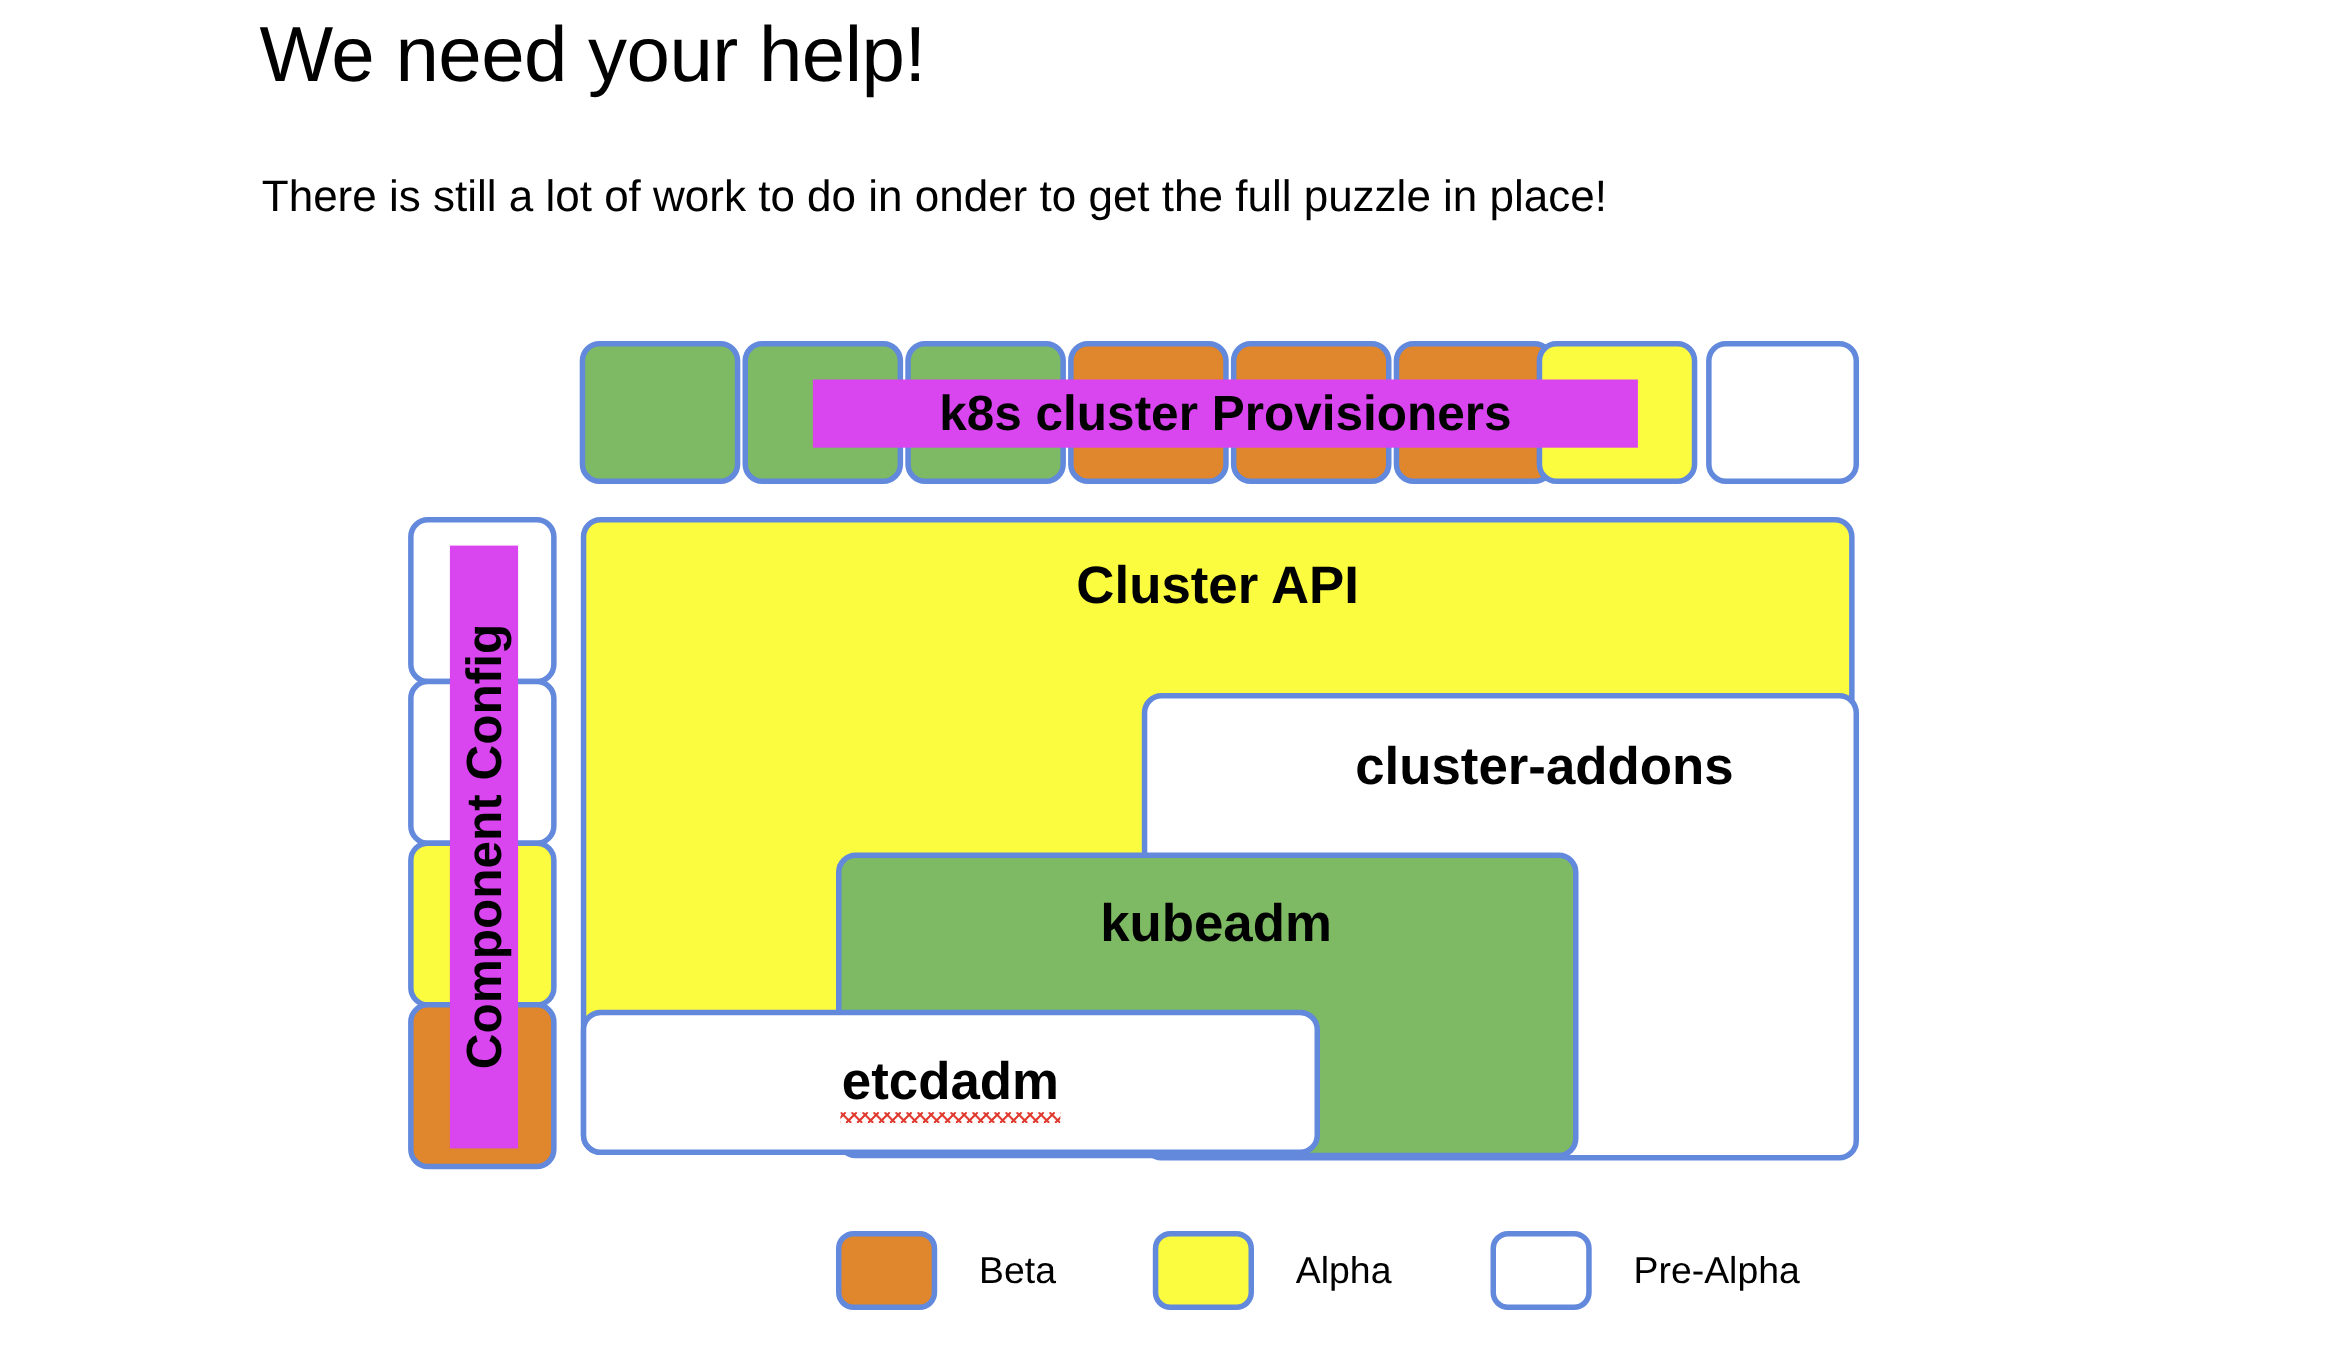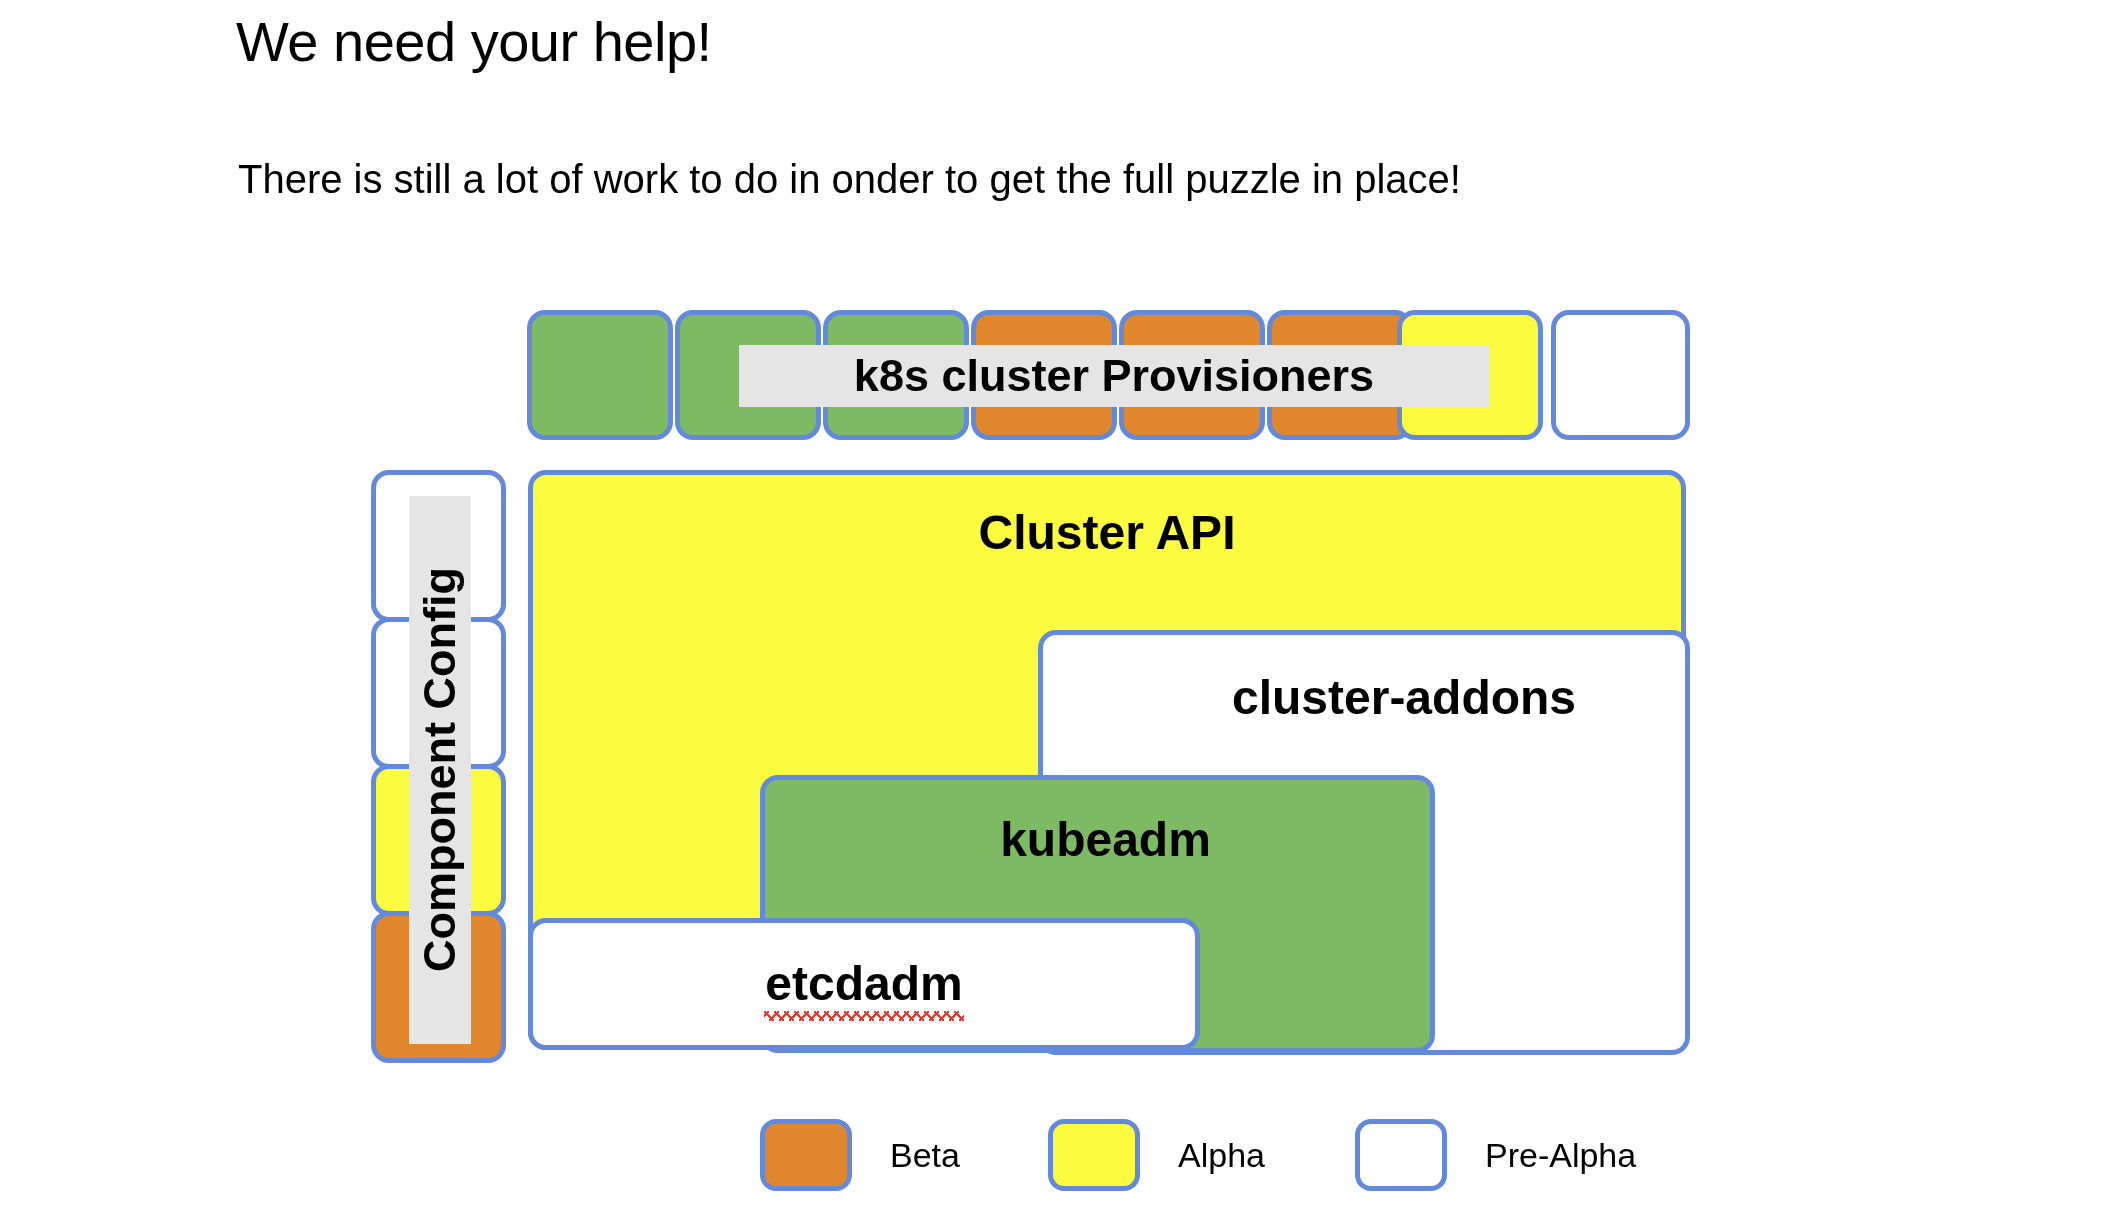--- a/index.html
+++ b/index.html
@@ -14,21 +14,21 @@
     overflow: hidden;
     font-family: "Liberation Sans", sans-serif;
     color: #000000;
   }
 
   
   #page-title {
     position: absolute;
     left: 236px;
     top: 10px;
-    font-size: 56px;
+    font-size: 71px;
     font-weight: 400;
     line-height: 1.15;
     letter-spacing: -0.5px;
     white-space: nowrap;
     color: #000000;
   }
   #page-subtitle {
     position: absolute;
     left: 238px;
     top: 155px;
@@ -48,21 +48,21 @@
     background: #ffffff;
   }
   .fill-ga    { background: #7DBA63; }
   .fill-beta  { background: #E0862C; }
   .fill-alpha { background: #FBFB40; }
   .fill-pre   { background: #ffffff; }
 
   
   .plate {
     position: absolute;
-    background: #e5e5e5;
+    background: #d946ef;
     display: flex;
     align-items: center;
     justify-content: center;
     font-weight: bold;
     color: #000000;
     white-space: nowrap;
   }
 
   
   .caption {

